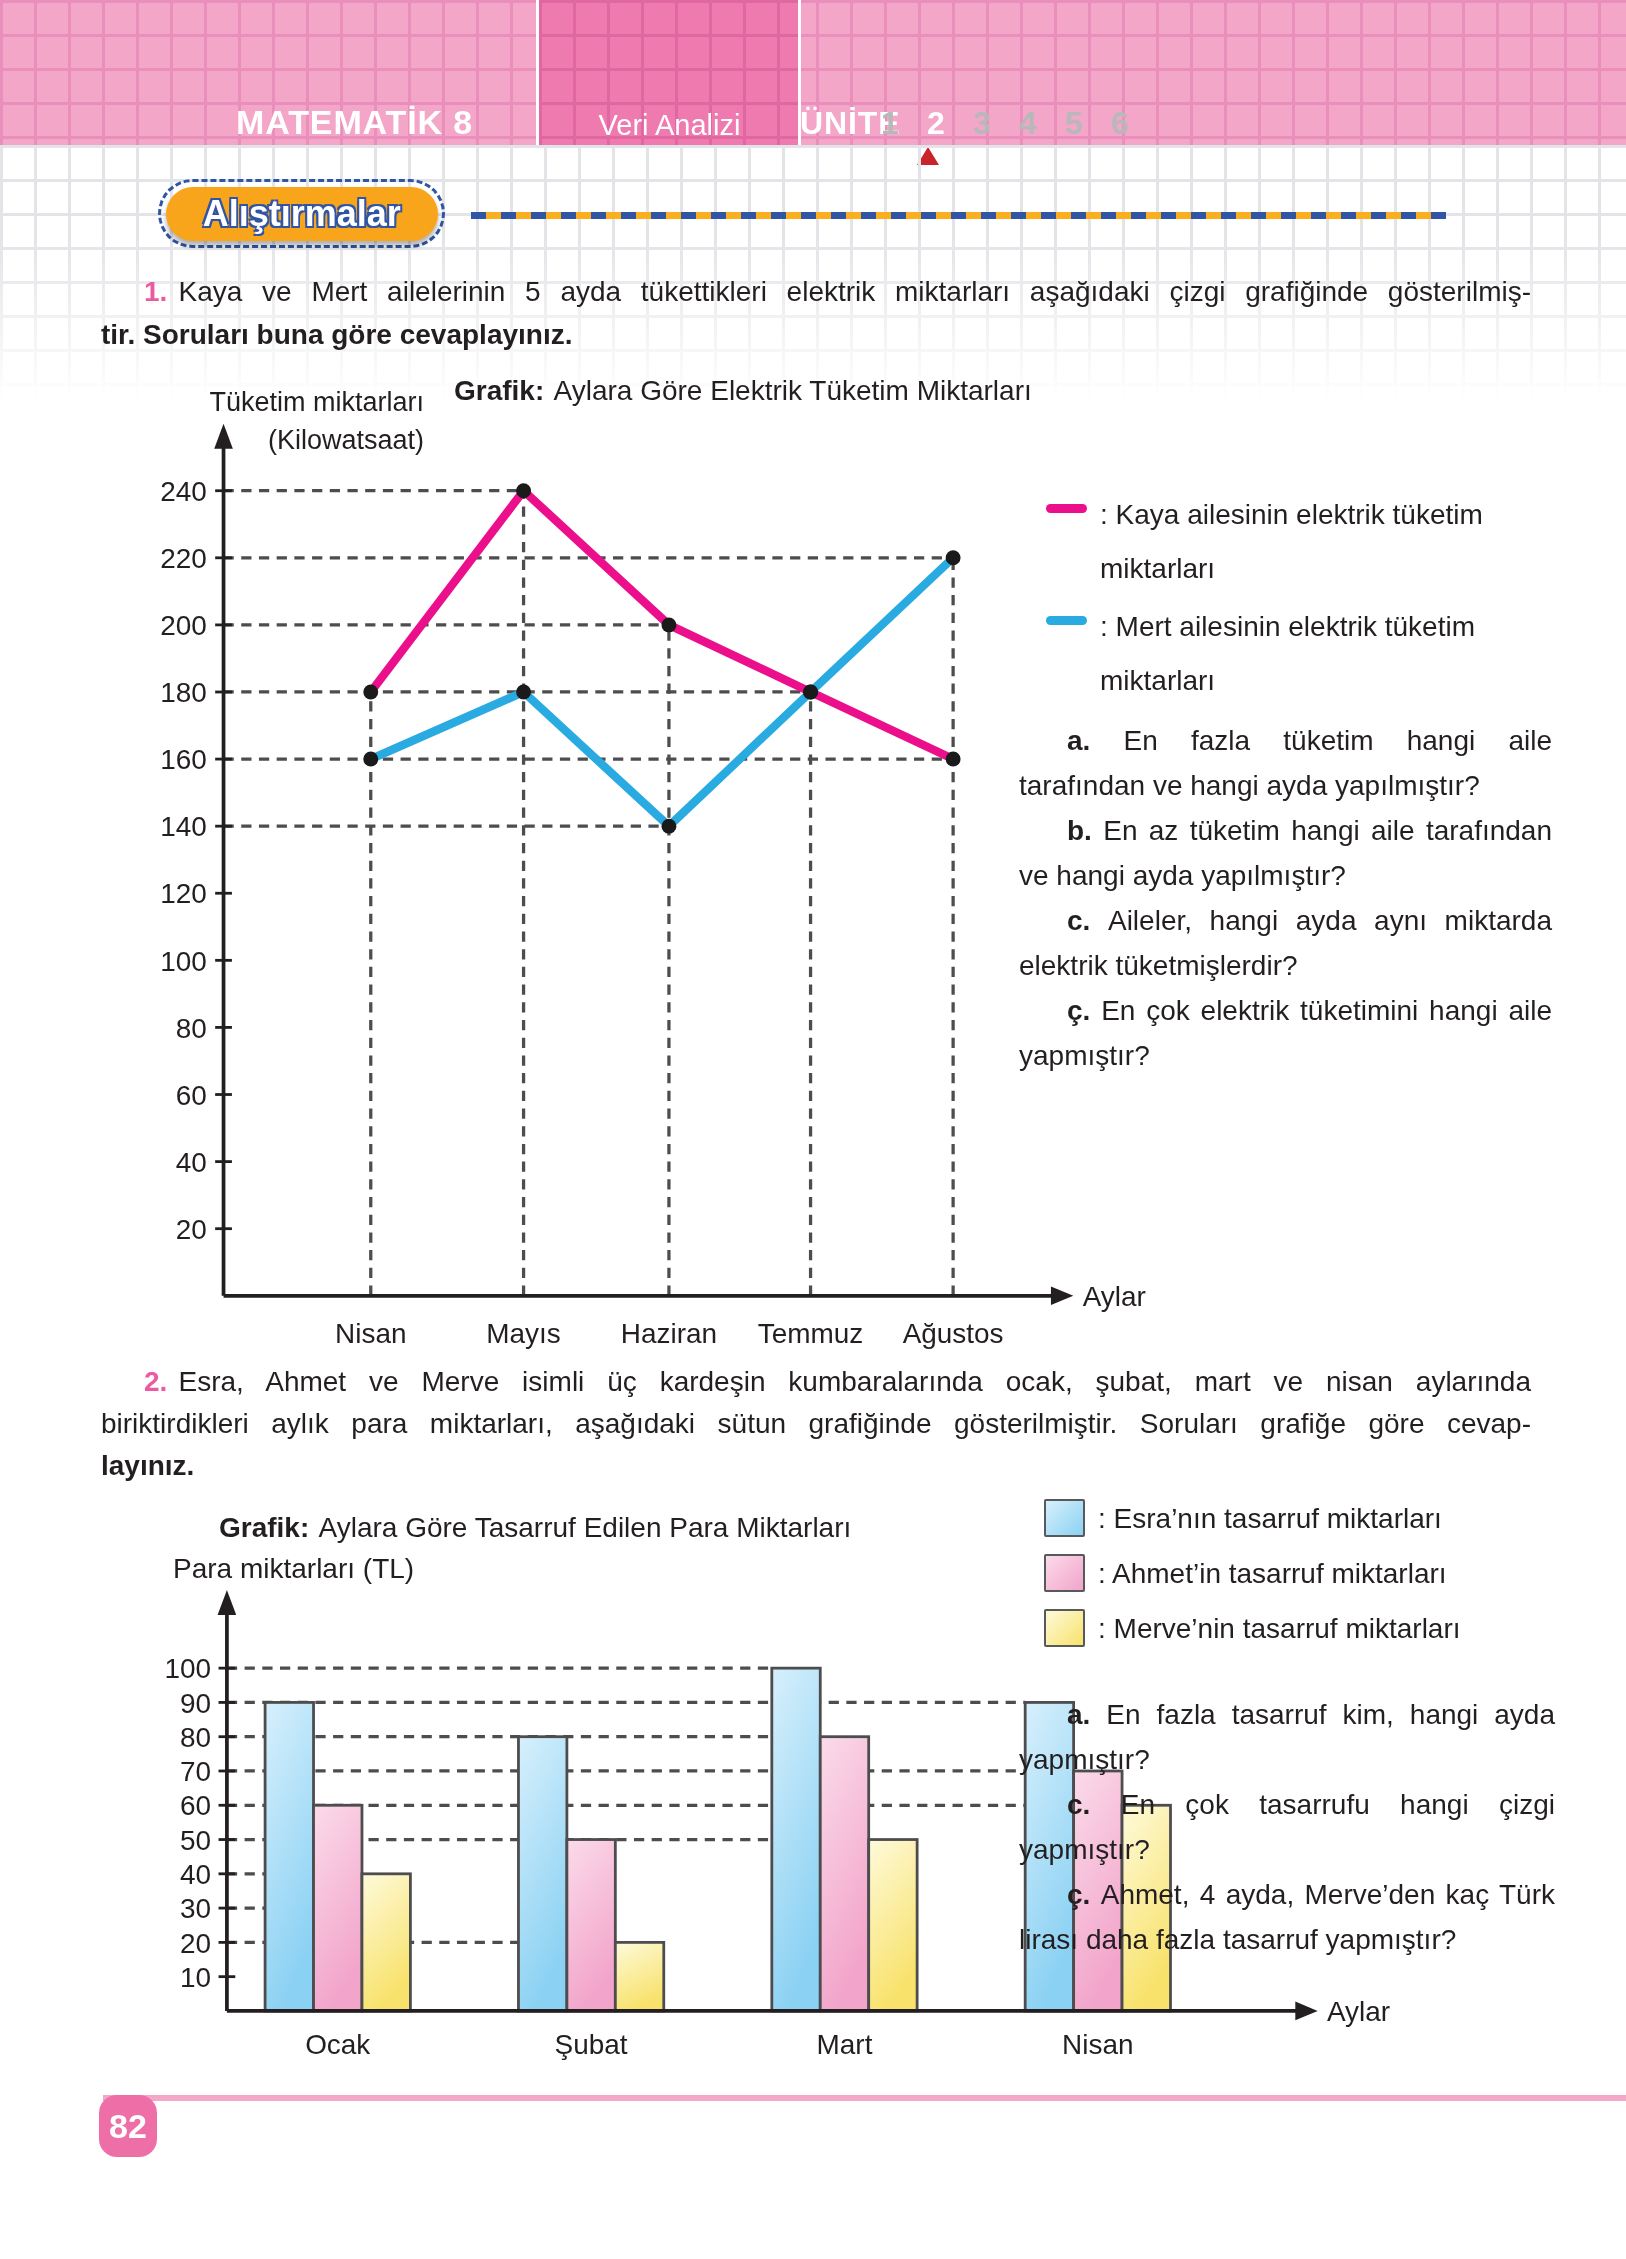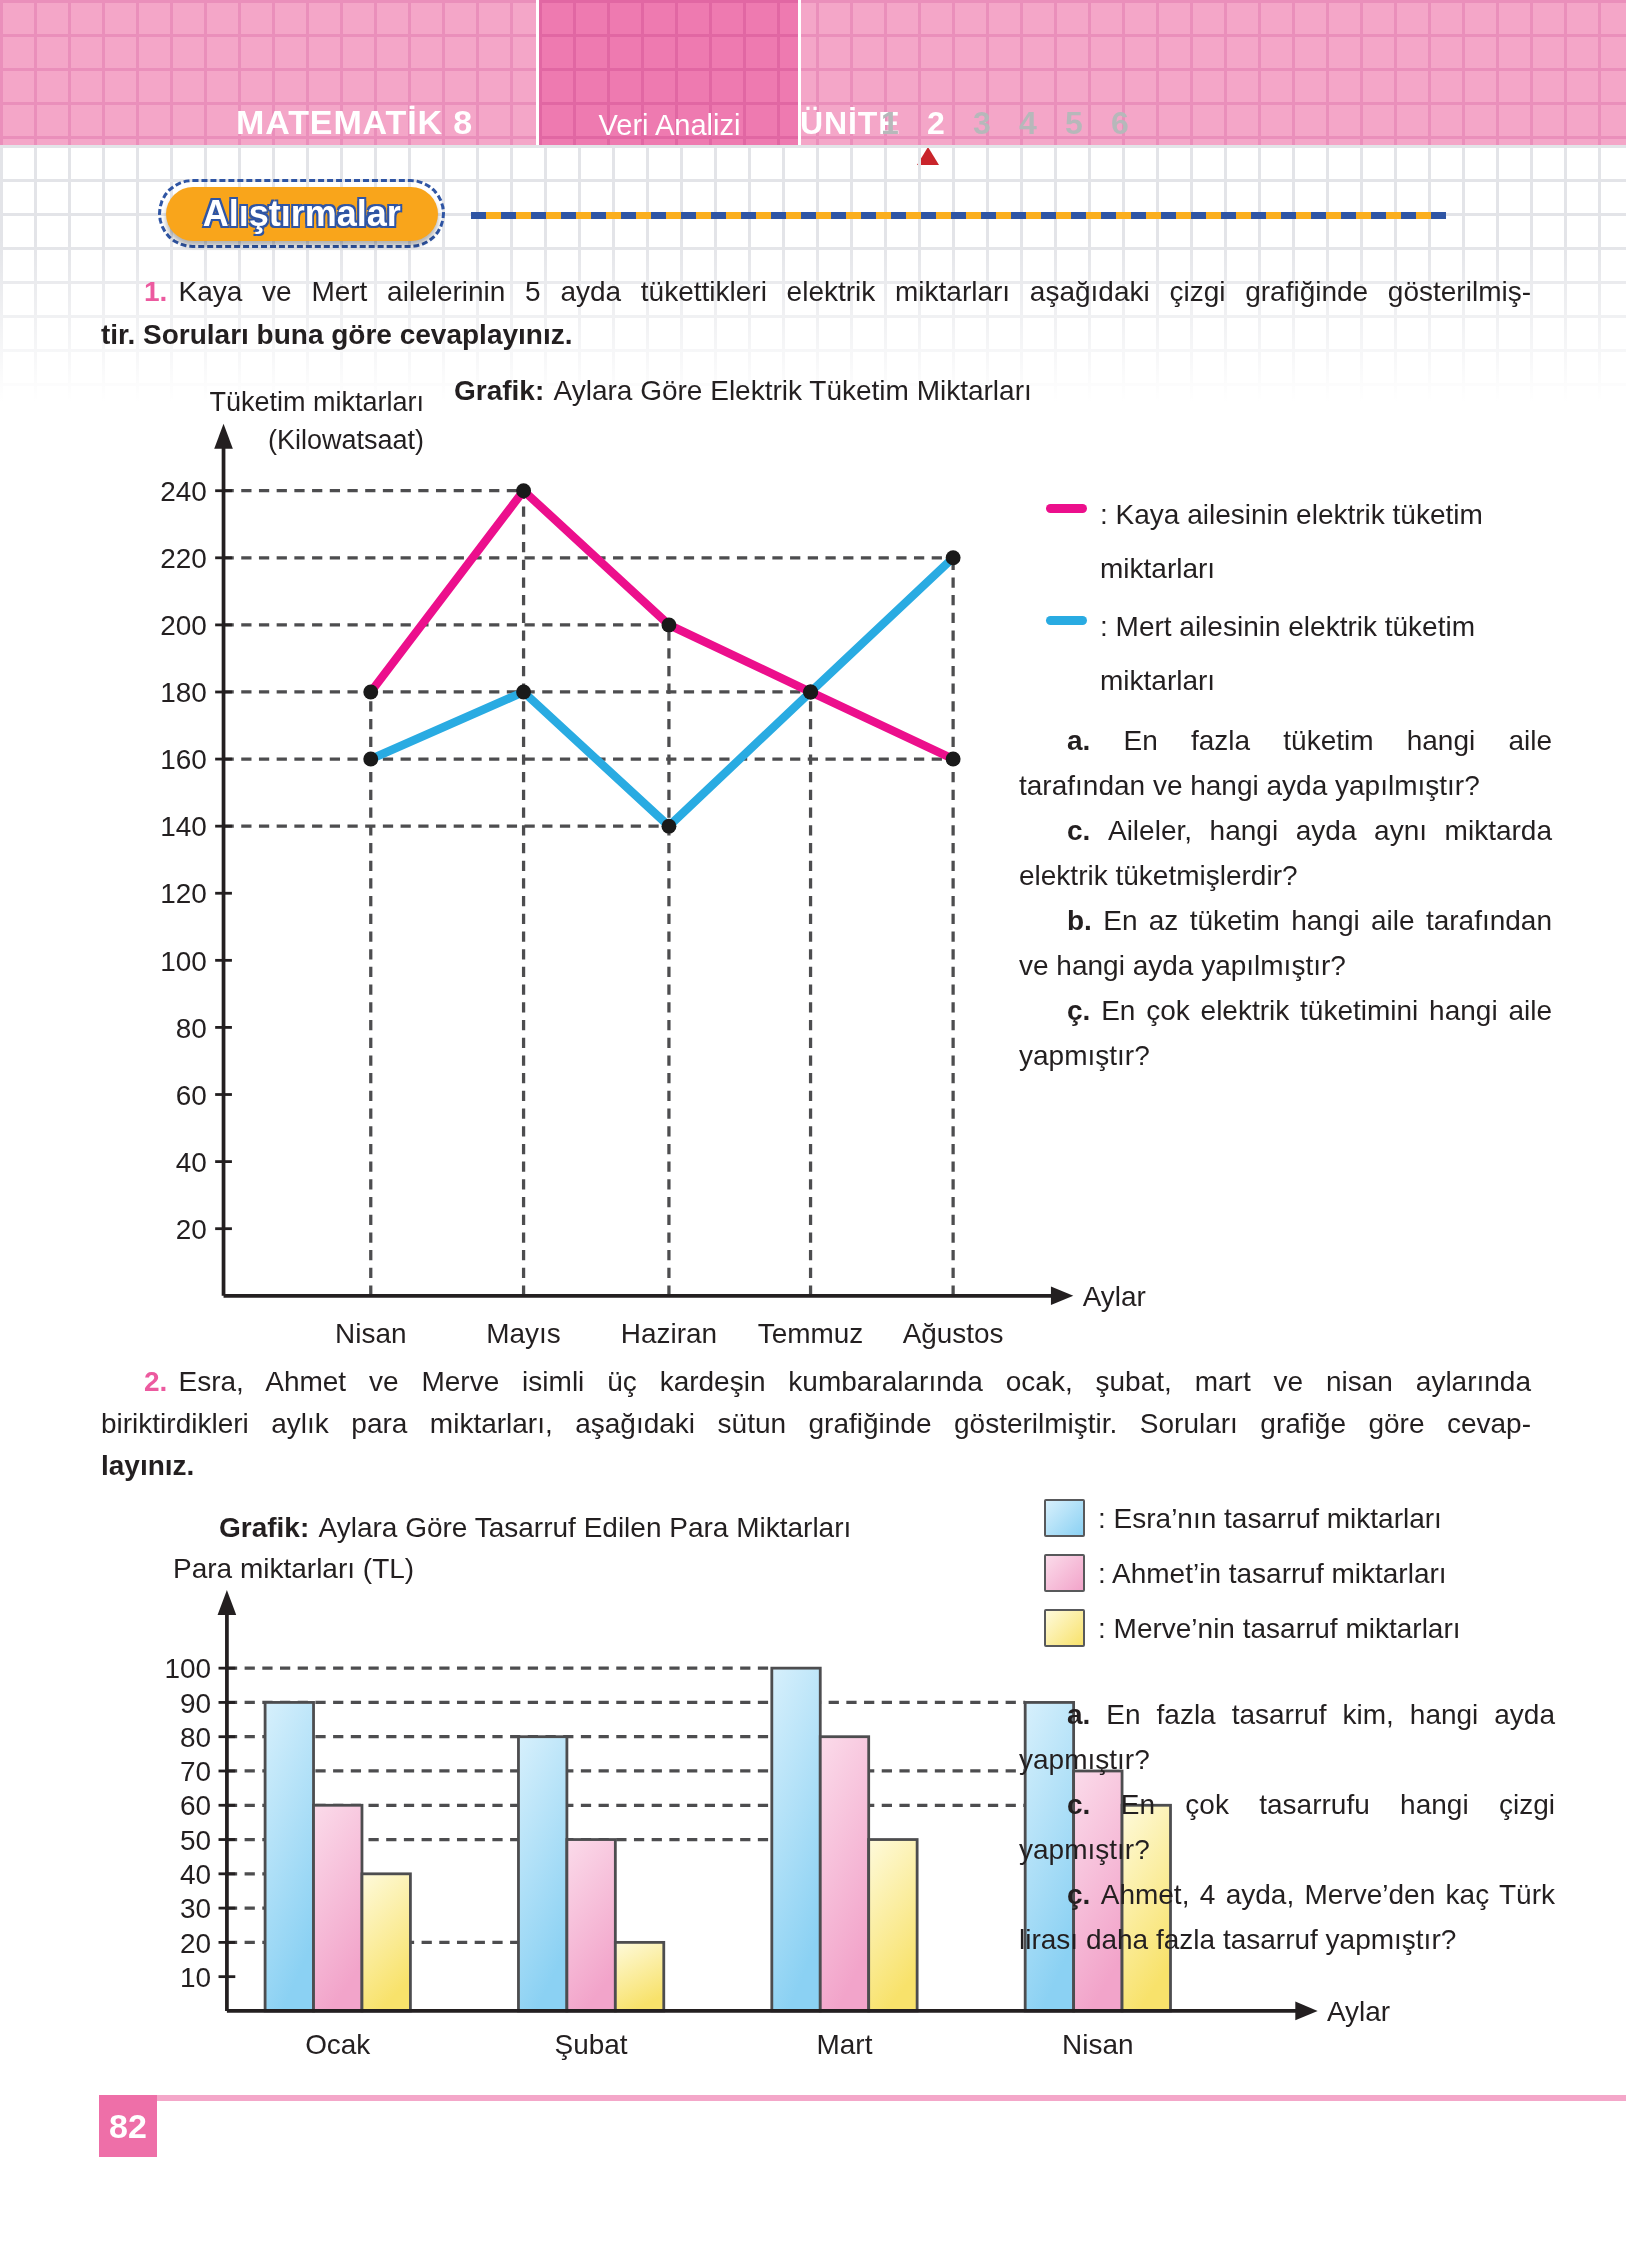--- a/index.html
+++ b/index.html
@@ -50,21 +50,21 @@
   .legend1 .ltext{font-size:28px;line-height:54px;width:447px;}
   .legend2 .item{display:flex;margin-bottom:16px;}
   .legend2 .sq{flex:0 0 auto;width:37px;height:34px;border:2.8px solid #58595B;border-radius:1.9px;margin-right:13px;}
   .legend2 .ltext{font-size:28px;line-height:39px;}
   
   .qcol p{margin:0;font-size:28px;line-height:45px;text-align:justify;text-indent:48px;}
   .qcol b{font-weight:bold;}
   
   .footline{left:103px;top:2095px;width:1524px;height:5.6px;background:#F4A7C9;}
   .pagebox{left:99px;top:2095px;width:58px;height:62px;background:#EE6FA8;color:#fff;
-    font-size:34px;font-weight:bold;text-align:center;line-height:62px;}
+    font-size:34px;font-weight:bold;text-align:center;line-height:62px;border-radius:18px;}
   svg{font-family:inherit;}
 </style>
 </head>
 <body>
 
 <div class="page">
 
   <div class="abs band"></div>
   <div class="abs veribox"></div>
   <div class="abs band-title">MATEMATİK 8</div>
@@ -165,22 +165,22 @@
         <span class="ltext">: Kaya ailesinin elektrik tüketim miktarları</span>
       </div>
       <div class="item">
         <span class="dash" style="background: rgb(41, 171, 226);"></span>
         <span class="ltext">: Mert ailesinin elektrik tüketim miktarları</span>
       </div>
     </div>
 
   <div class="abs qcol" id="q1" style="left:1019px;top:718px;width:533px;">
       <p><b>a. </b><span>En fazla tüketim hangi aile tarafından ve hangi ayda yapılmıştır?</span></p>
+      <p><b>b. </b><span>En az tüketim hangi aile tarafından ve hangi ayda yapılmıştır?</span></p>
       <p><b>c. </b><span>Aileler, hangi ayda aynı miktarda elektrik tüketmişlerdir?</span></p>
-      <p><b>b. </b><span>En az tüketim hangi aile tarafından ve hangi ayda yapılmıştır?</span></p>
       <p><b>ç. </b><span>En çok elektrik tüketimini hangi aile yapmıştır?</span></p>
     </div>
 
   <div class="abs para" style="left:101px;top:1361px;width:1430px;line-height:42px;">
     <div class="jl"><span class="pnum">2.</span><span>Esra, Ahmet ve Merve isimli üç kardeşin kumbaralarında ocak, şubat, mart ve nisan aylarında</span></div>
     <div class="jl">biriktirdikleri aylık para miktarları, aşağıdaki sütun grafiğinde gösterilmiştir. Soruları grafiğe göre cevap-</div>
     <div class="jl-last">layınız.</div>
   </div>
 
   <div class="abs ctitle" style="left:219px;top:1512px;">

